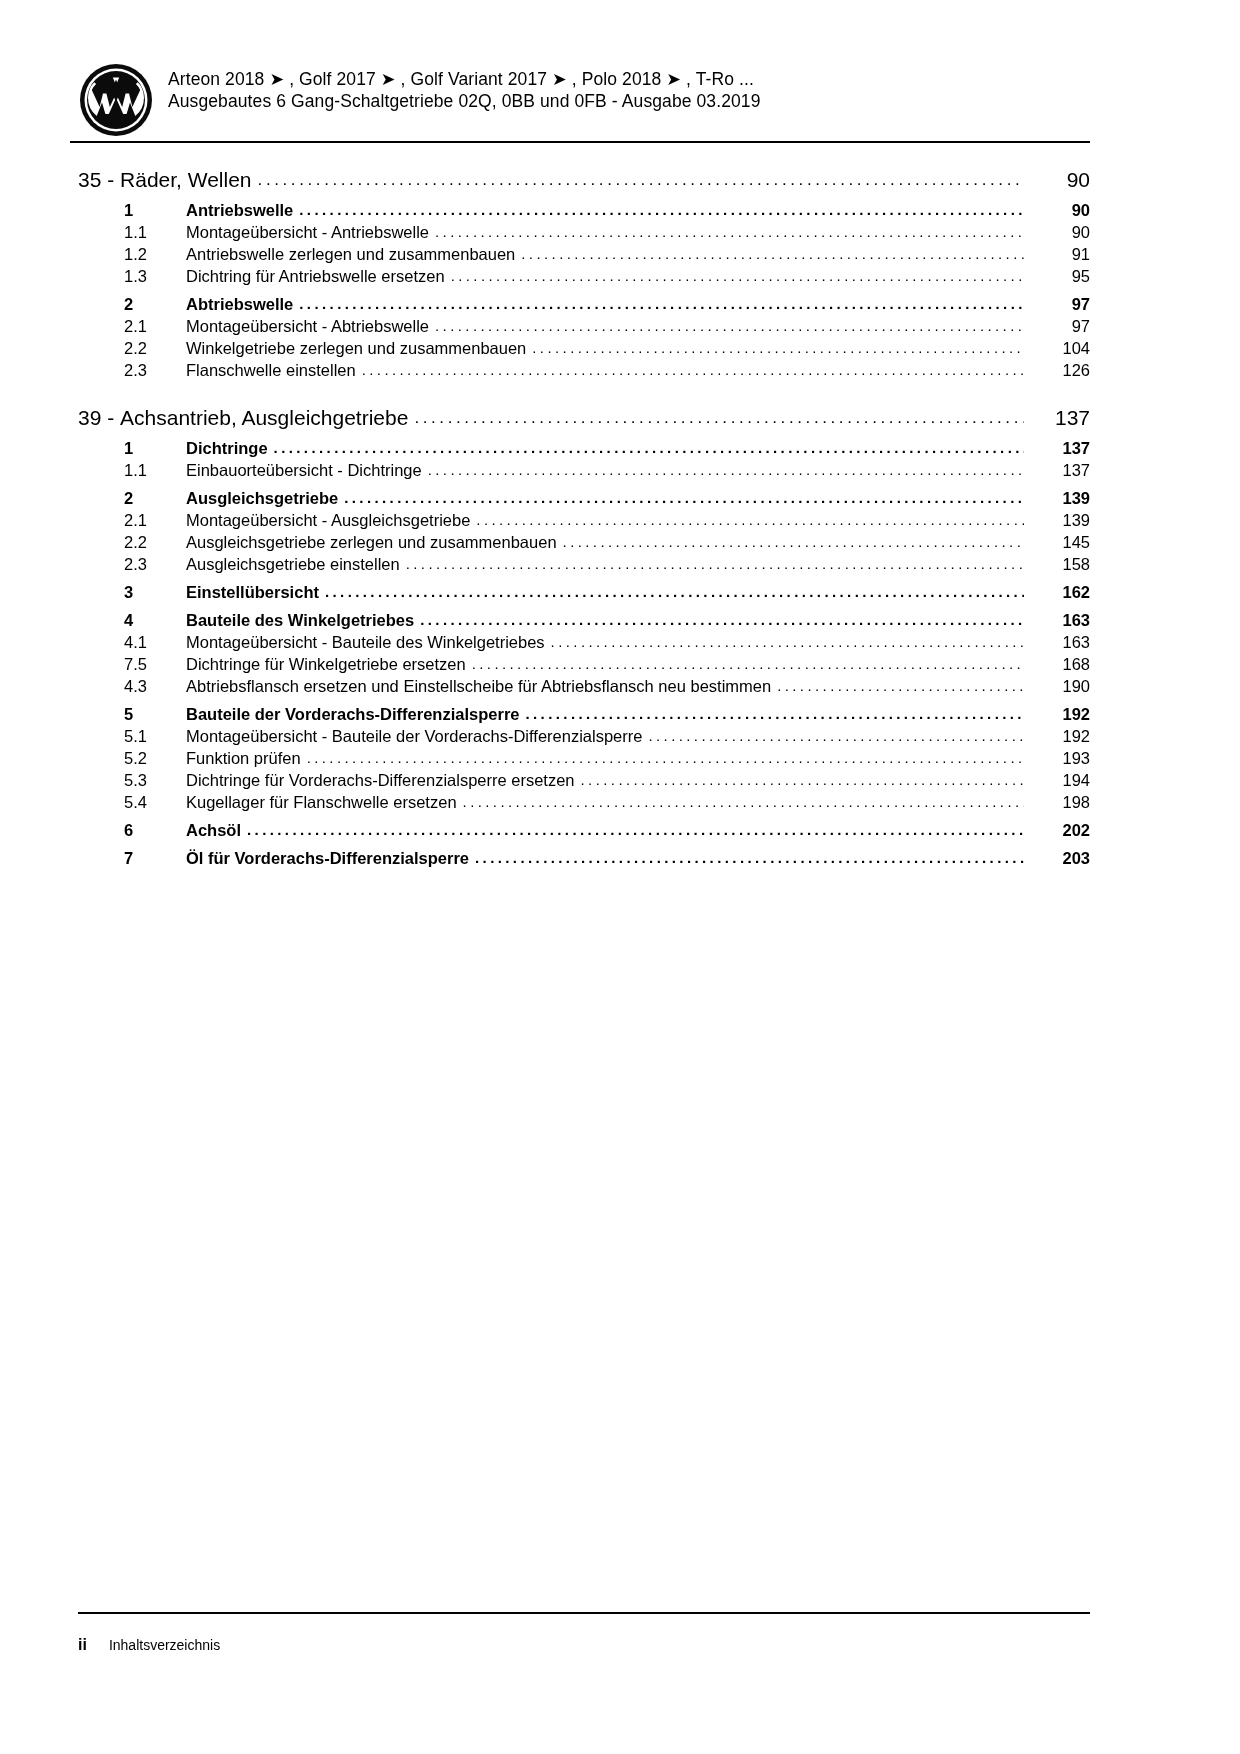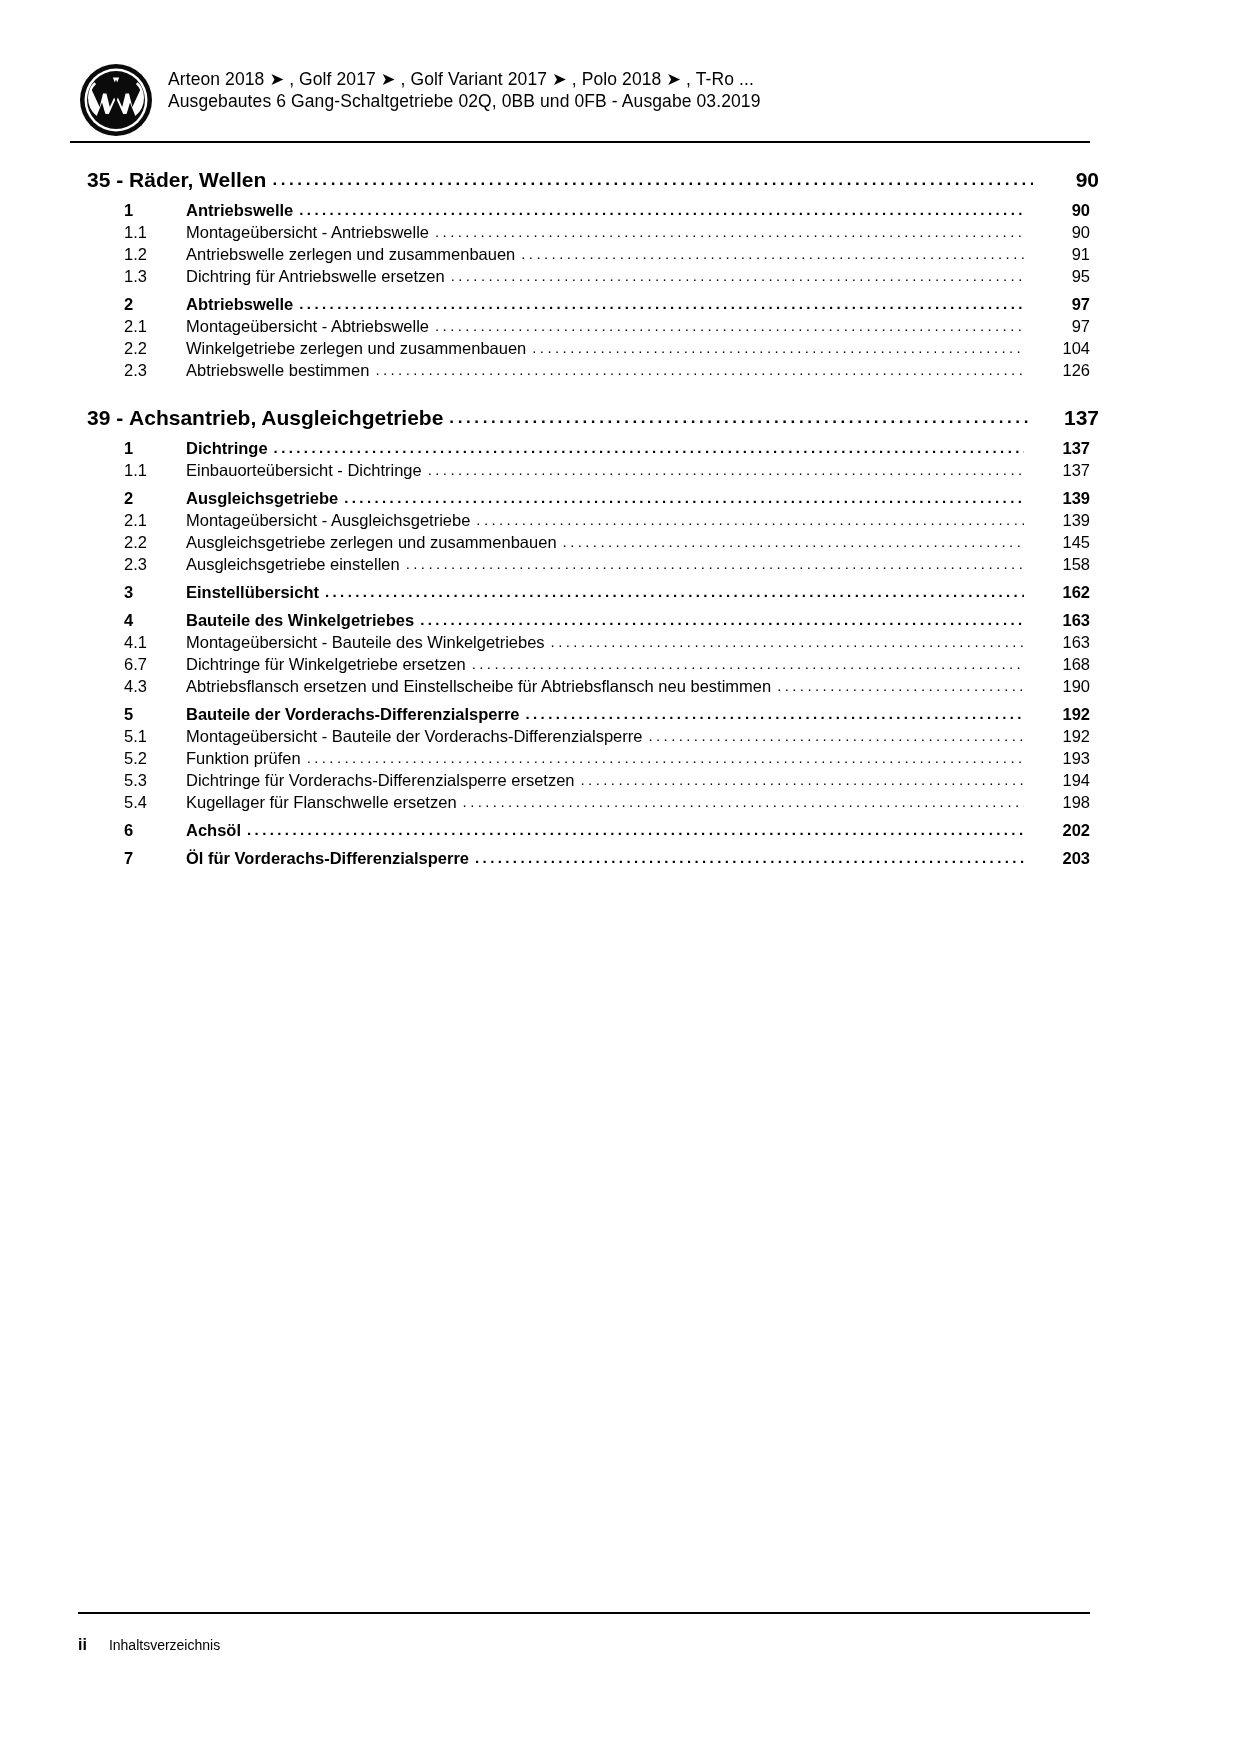--- a/index.html
+++ b/index.html
@@ -102,24 +102,23 @@
   }
   .page-no {
     flex: 0 0 auto;
     text-align: right;
     white-space: nowrap;
   }
 
   
   .lvl0 {
     font-size: 21px;
-    font-weight: bold;
+    font-weight: normal;
     margin-top: 26px;
     margin-bottom: 8px;
-    margin-left: 9px;
   }
   .lvl0 .num { min-width: 0; padding-right: 0; }
   .lvl0 .page-no { min-width: 60px; font-size: 21px; }
   .lvl0 .dots { font-size: 17px; letter-spacing: 3.6px; top: -2px; }
 
   
   .lvl1 {
     font-size: 16.5px;
     font-weight: bold;
     margin-top: 9px;
@@ -237,21 +236,21 @@
         <span class="page-no">97</span>
       </div>
       <div class="row lvl2">
         <span class="num">2.2</span>
         <span class="title">Winkelgetriebe zerlegen und zusammenbauen</span>
         <span class="dots">...............................................................................................................................................................</span>
         <span class="page-no">104</span>
       </div>
       <div class="row lvl2">
         <span class="num">2.3</span>
-        <span class="title">Abtriebswelle bestimmen</span>
+        <span class="title">Flanschwelle einstellen</span>
         <span class="dots">...............................................................................................................................................................</span>
         <span class="page-no">126</span>
       </div>
       <div class="row lvl0">
         <span class="num">39 -</span>
         <span>&nbsp;</span>
         <span class="title">Achsantrieb, Ausgleichgetriebe</span>
         <span class="dots">...............................................................................................................................................................</span>
         <span class="page-no">137</span>
       </div>
@@ -303,21 +302,21 @@
         <span class="dots">...............................................................................................................................................................</span>
         <span class="page-no">163</span>
       </div>
       <div class="row lvl2">
         <span class="num">4.1</span>
         <span class="title">Montageübersicht - Bauteile des Winkelgetriebes</span>
         <span class="dots">...............................................................................................................................................................</span>
         <span class="page-no">163</span>
       </div>
       <div class="row lvl2">
-        <span class="num">6.7</span>
+        <span class="num">7.5</span>
         <span class="title">Dichtringe für Winkelgetriebe ersetzen</span>
         <span class="dots">...............................................................................................................................................................</span>
         <span class="page-no">168</span>
       </div>
       <div class="row lvl2">
         <span class="num">4.3</span>
         <span class="title">Abtriebsflansch ersetzen und Einstellscheibe für Abtriebsflansch neu bestimmen</span>
         <span class="dots">...............................................................................................................................................................</span>
         <span class="page-no">190</span>
       </div>

